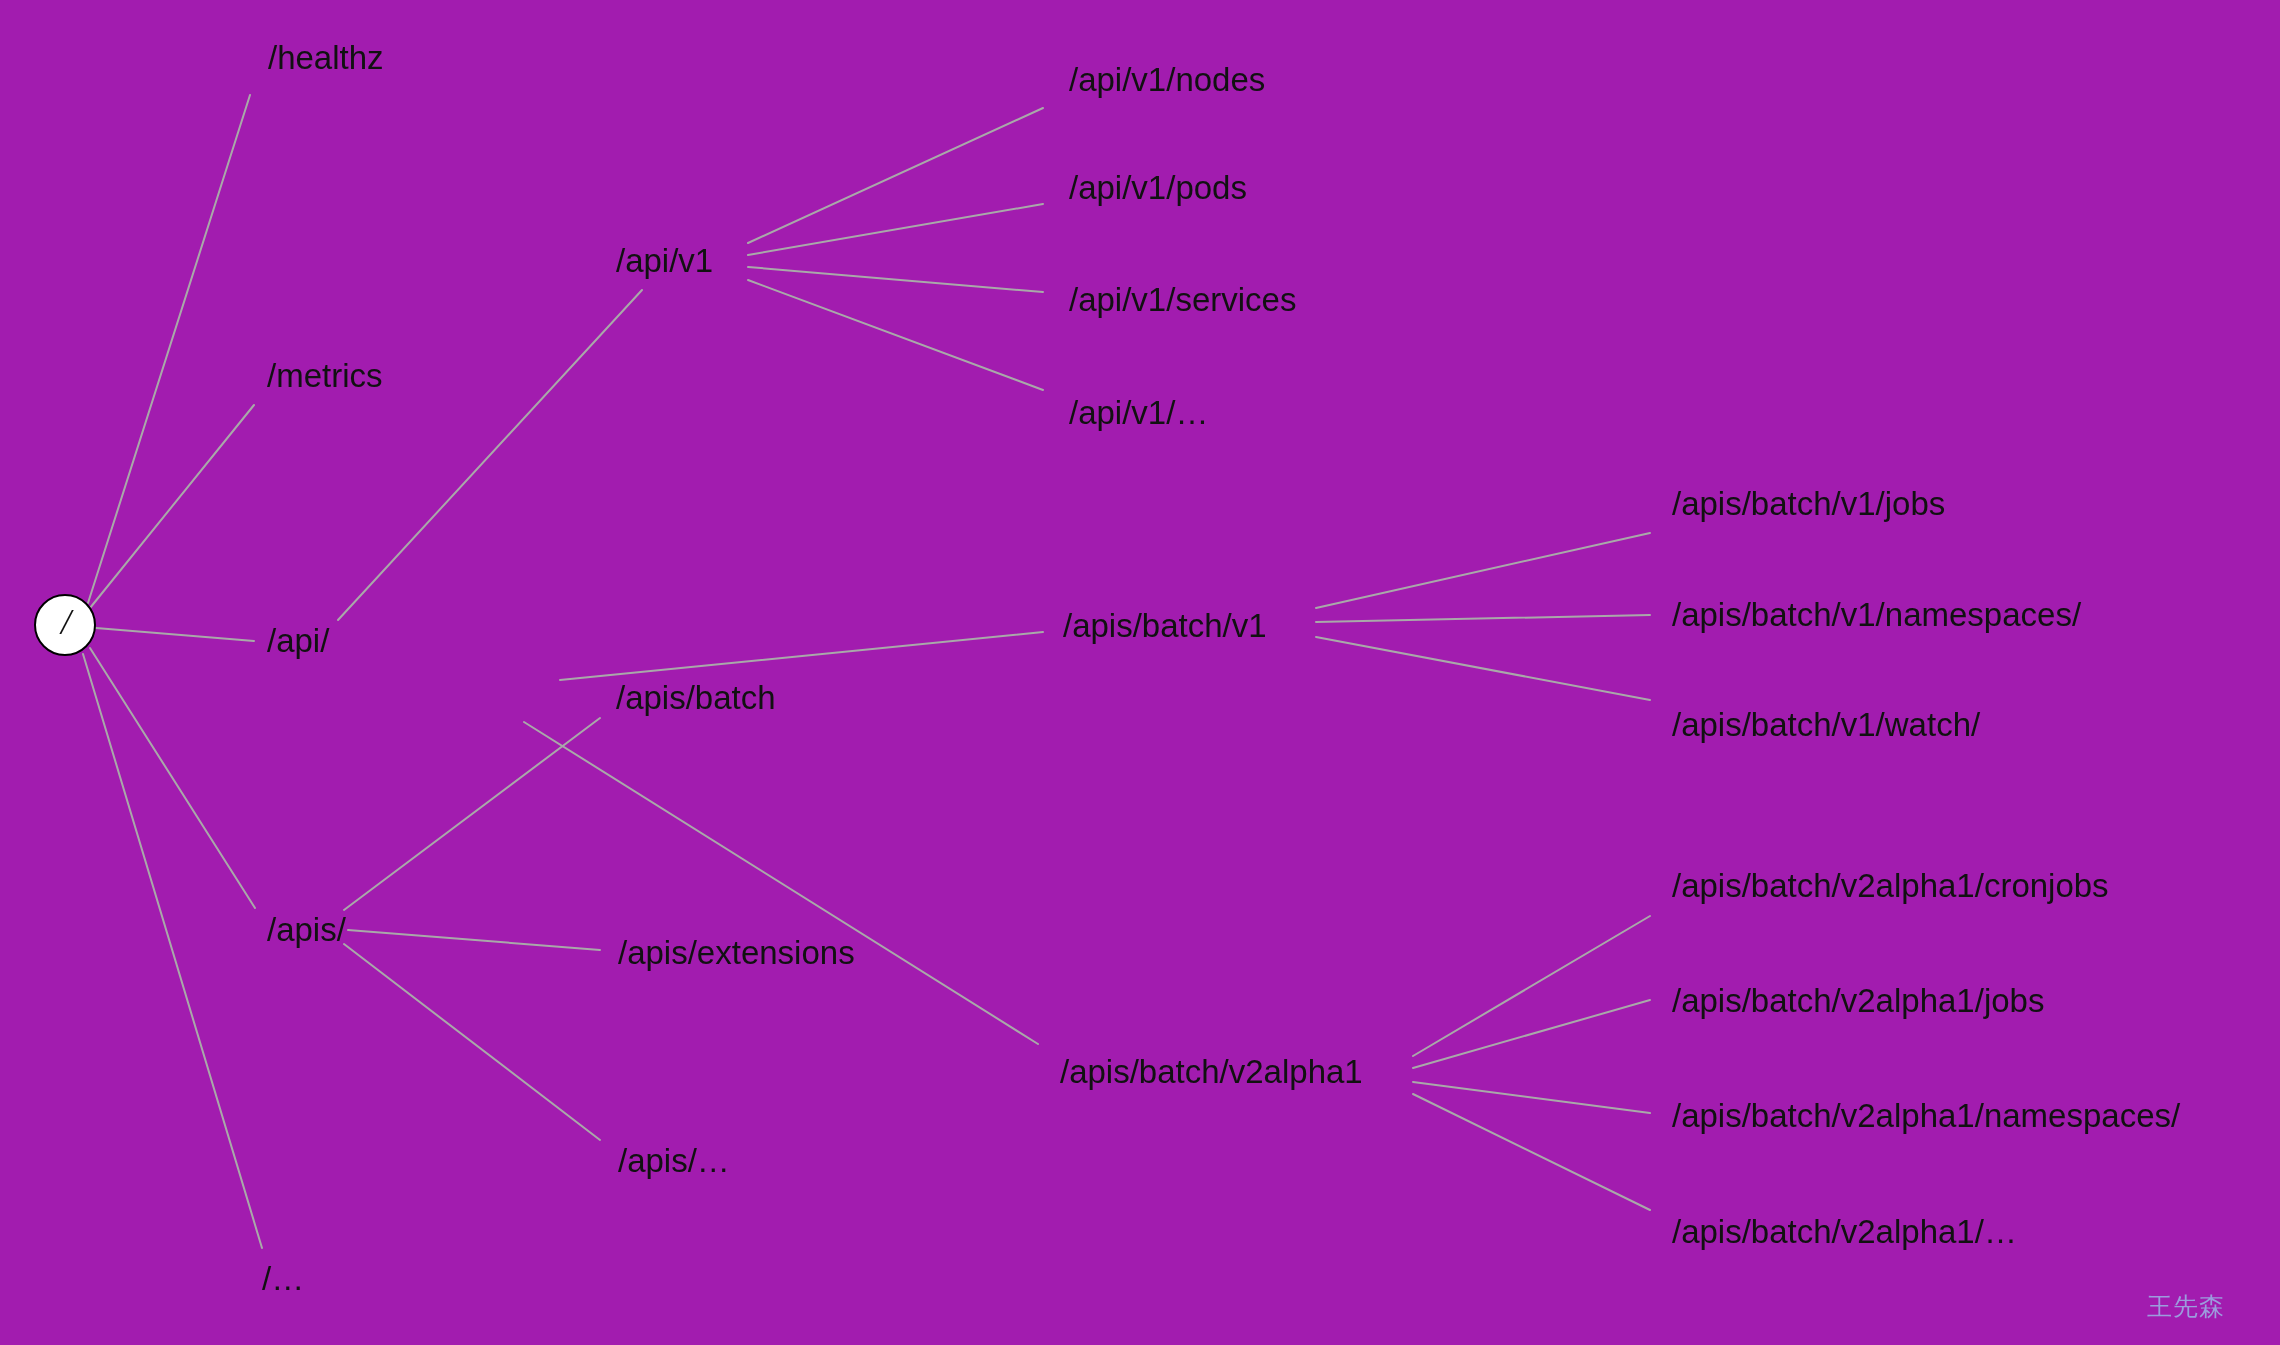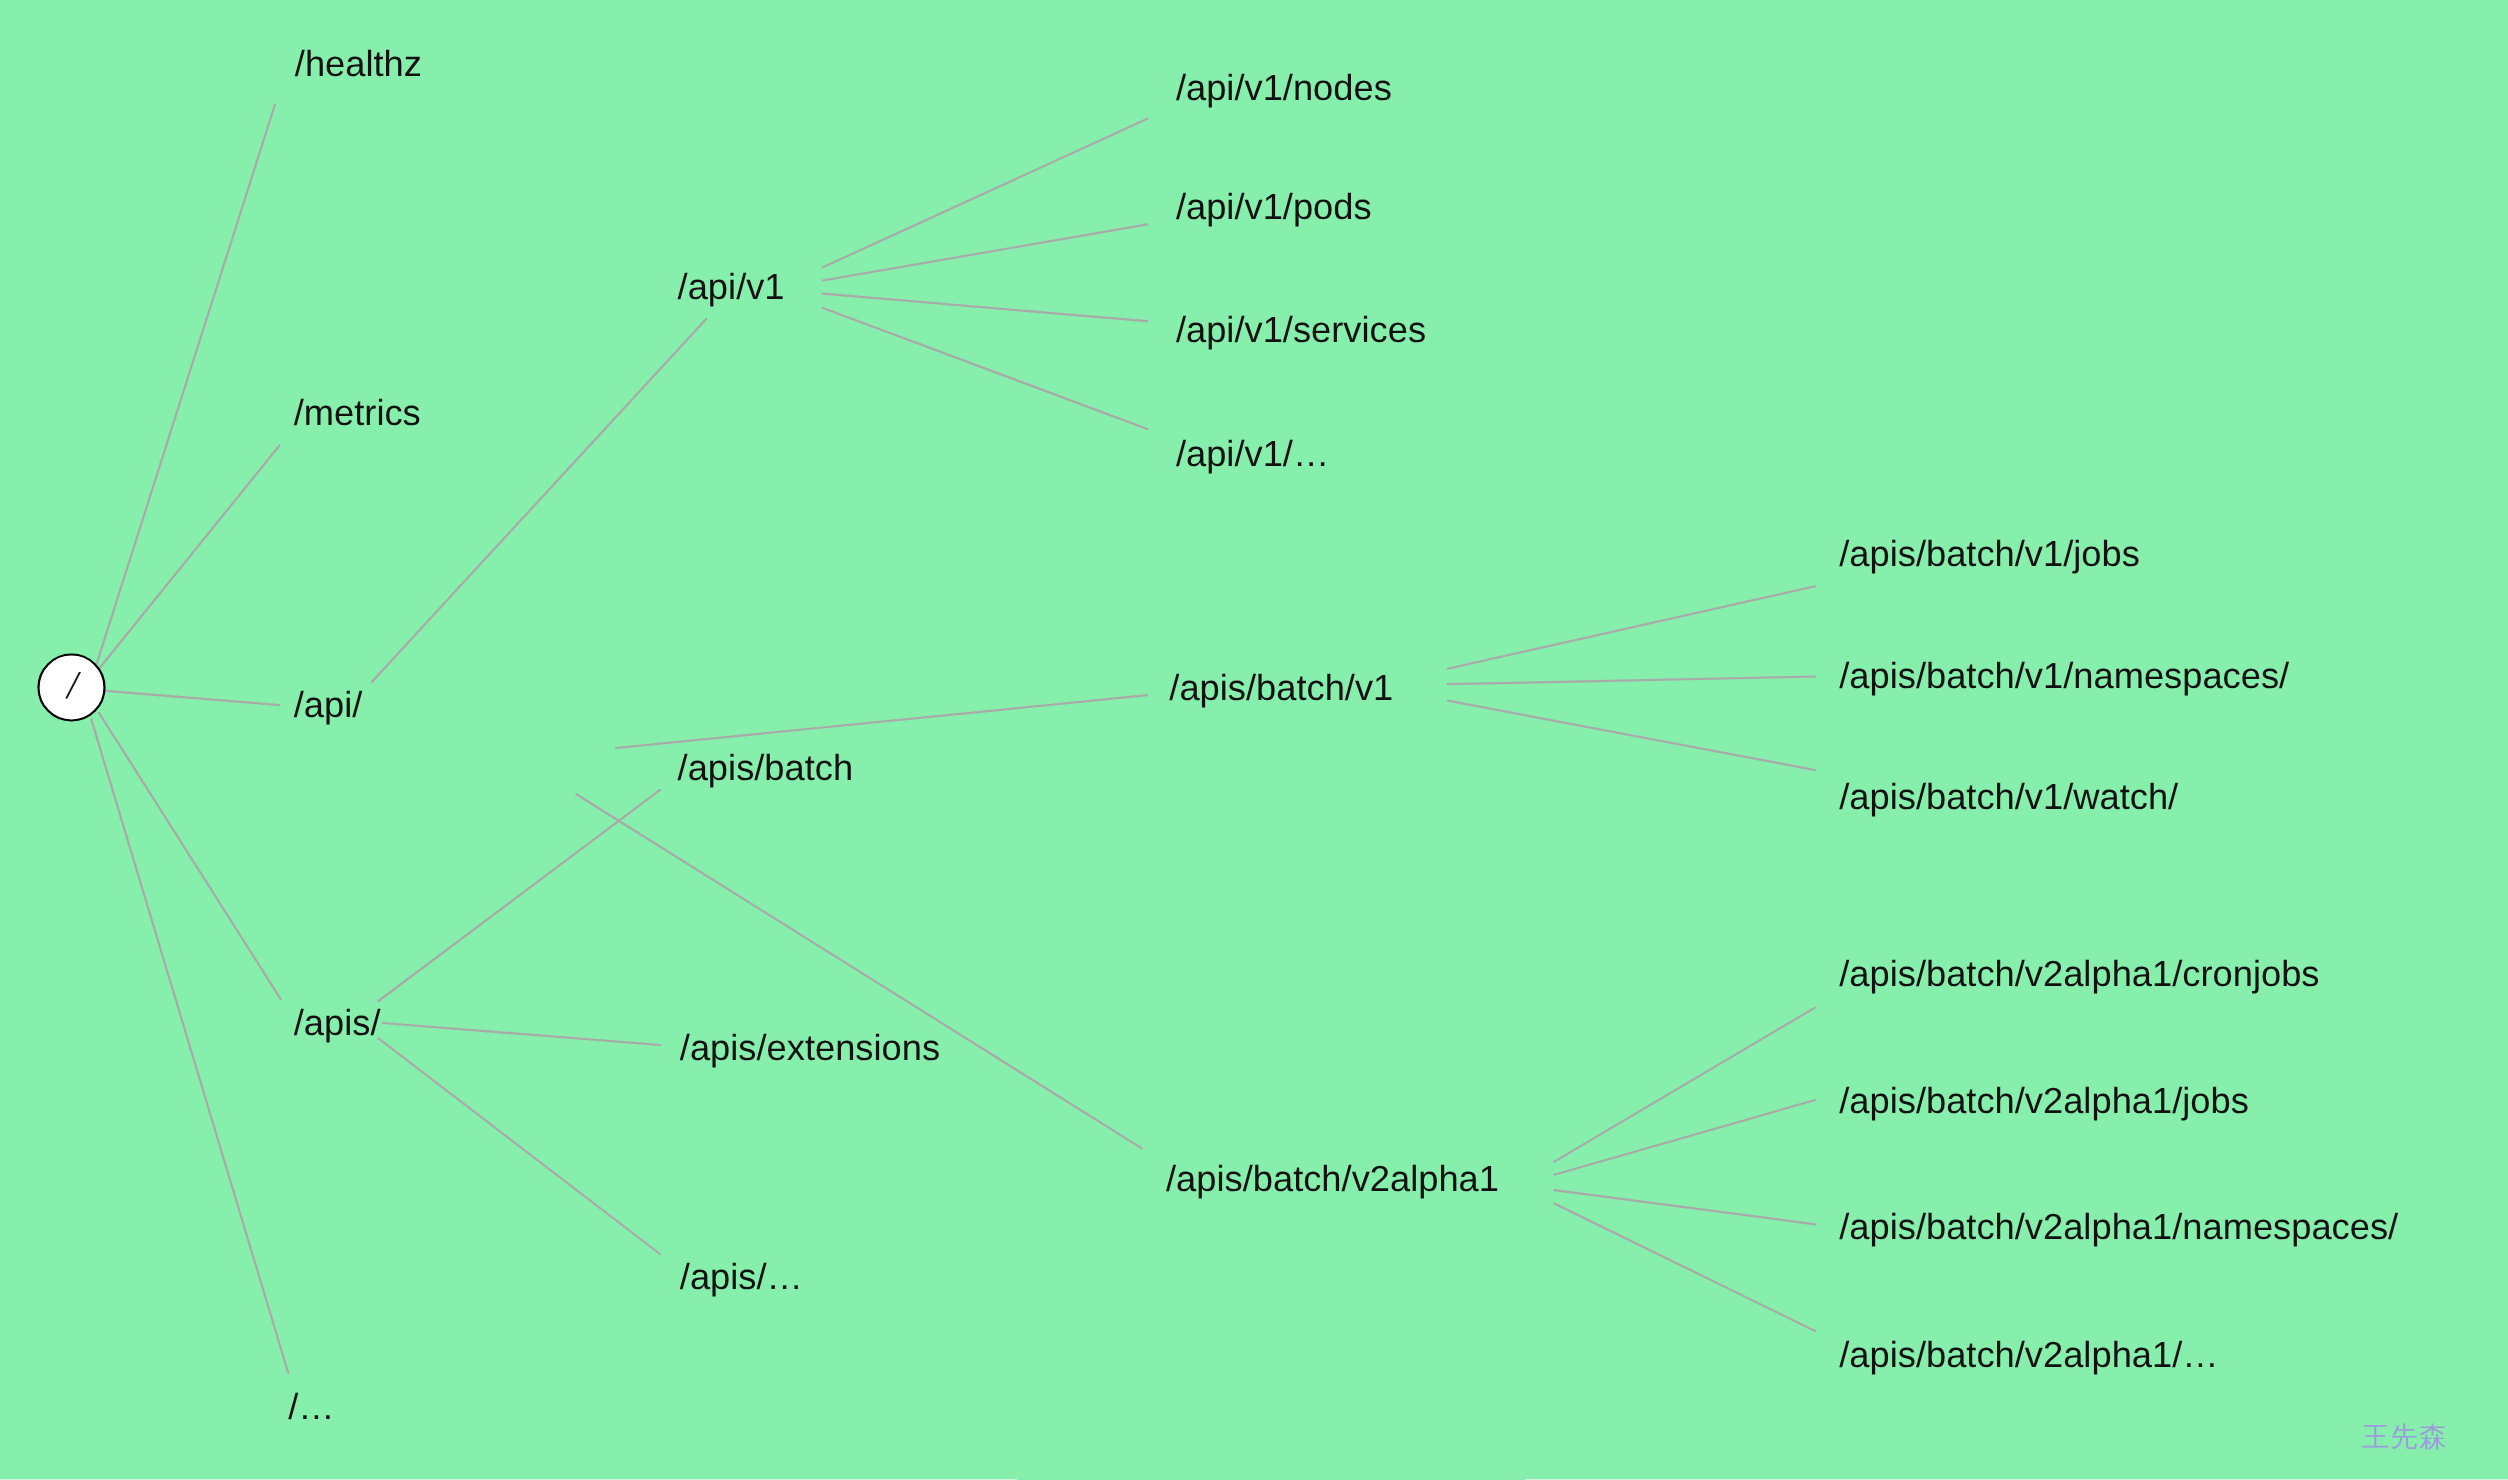--- a/index.html
+++ b/index.html
@@ -10,21 +10,21 @@
   body {
     width: 2280px;
     height: 1345px;
     font-family: "Liberation Sans", sans-serif;
     overflow: hidden;
   }
   #diagram-root {
     position: relative;
     width: 2280px;
     height: 1345px;
-    background: #86efac;
+    background: #a21caf;
   }
   svg#tree-svg {
     position: absolute;
     top: 0;
     left: 0;
     width: 2280px;
     height: 1345px;
     display: block;
   }
   .edge-line {

